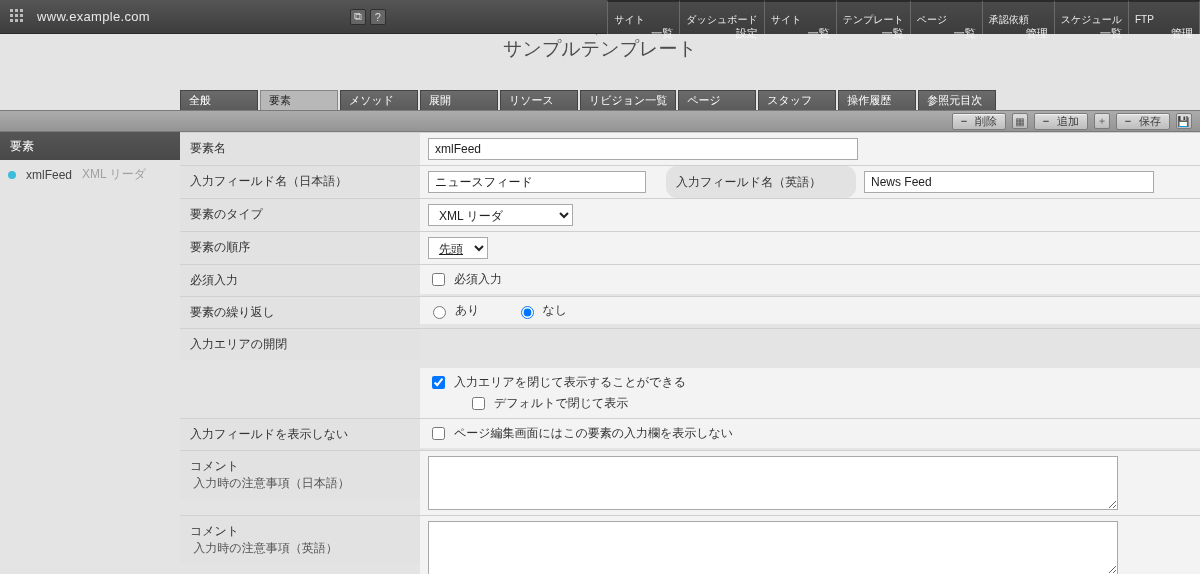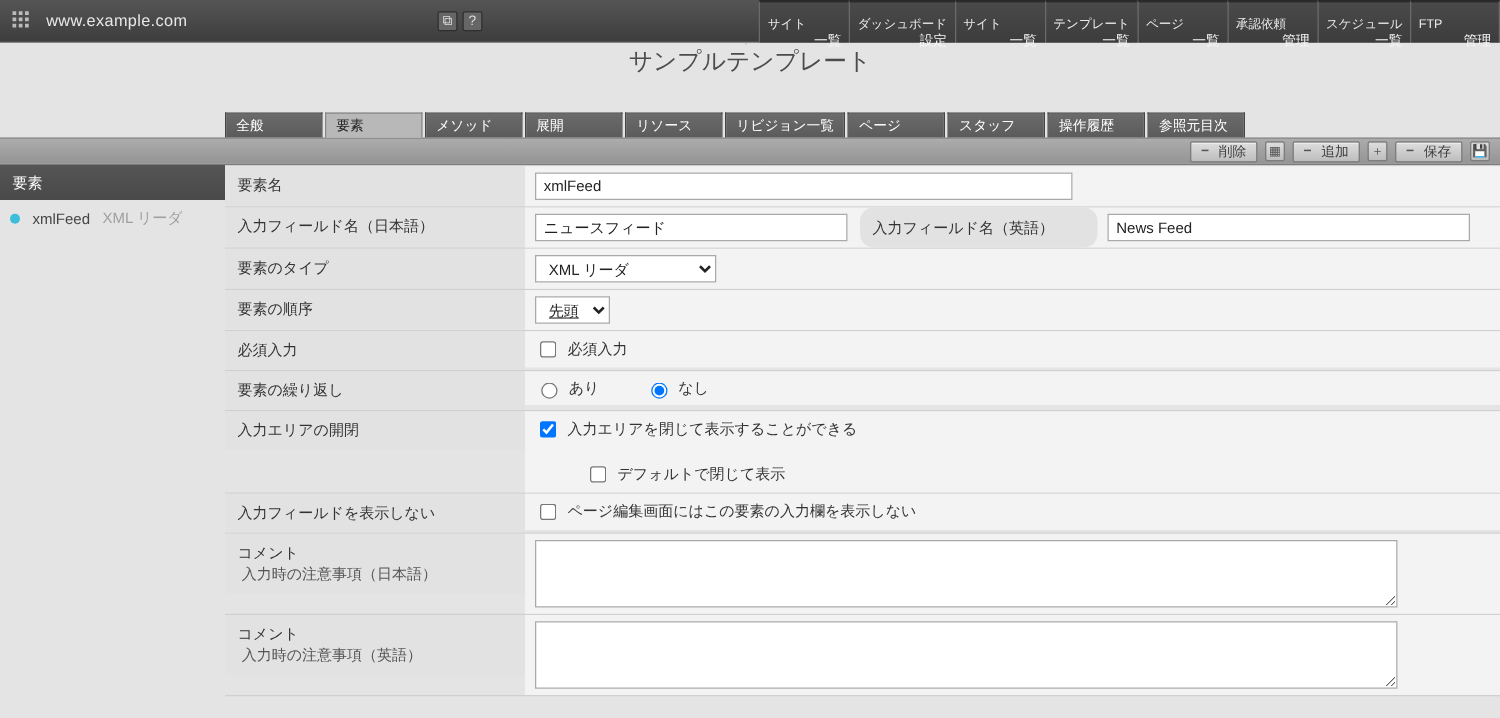--- a/index.html
+++ b/index.html
@@ -45,27 +45,27 @@
   .form { flex:1; border-left: none;}
   .frow { display:flex; align-items:flex-start; border-top:1px solid #d0d0d0;}
   .frow:last-child{border-bottom:1px solid #d0d0d0;}
   .flabel { width:240px; background:#e2e2e2; padding:7px 10px; font-size:12px; color:#333; }
   .flabel .hint{color:#555;}
   .fval { flex:1; padding:5px 8px; background:#f3f3f3; display:flex; align-items:center; flex-wrap:wrap; gap:6px; font-size:12px; color:#333;}
   input[type=text], select, textarea{
     font-family:inherit; font-size:12px; padding:3px 6px; border:1px solid #a9a9a9; background:#fff; color:#222;
   }
   input[type=text].w1{width:430px;}
-  input[type=text].w2{width:250px;}
+  input[type=text].w2{width:218px;}
   input[type=text].w3{width:290px;}
   select.w1{width:145px;height:22px;}
   select.w2{width:60px;height:22px;text-decoration:underline;}
   .pair{display:flex;align-items:center;gap:8px;width:100%;}
   textarea{width:690px;height:54px;resize:both;}
-  .midlabel{ width:190px; background:#e2e2e2; padding:7px 10px; margin:-5px 0 -5px 2px; align-self:stretch; display:flex; align-items:center;border-radius:11px;}
+  .midlabel{ width:190px; background:#e2e2e2; padding:7px 10px; margin:-5px 0 -5px 12px; align-self:stretch; display:flex; align-items:center;border-radius:11px;}
   .chkline{display:flex;align-items:center;gap:6px;width:100%;}
   .chkindent{padding-left:40px;}
 </style>
 </head>
 <body>
 
 <div class="wrap">
   <div class="topbar">
     <div class="logo">
       <svg width="20" height="20" viewBox="0 0 20 20">
@@ -228,21 +228,21 @@
             </label>
           <label class="chkline" style="width:auto;">
               <input type="radio" name="rep" checked="" style="">
               <span>なし</span>
             </label>
         </div>
       </div>
 
       <div class="frow">
         <div class="flabel">入力エリアの開閉</div>
-        <div class="fval" style="flex-direction:column;align-items:flex-start;gap:17px;">
+        <div class="fval" style="flex-direction:column;align-items:flex-start;gap:2px;margin-top:39px;">
           <label class="chkline">
               <input type="checkbox" checked="" style="">
               <span>入力エリアを閉じて表示することができる</span>
             </label>
           <label class="chkline chkindent">
               <input type="checkbox" style="">
               <span>デフォルトで閉じて表示</span>
             </label>
         </div>
       </div>

